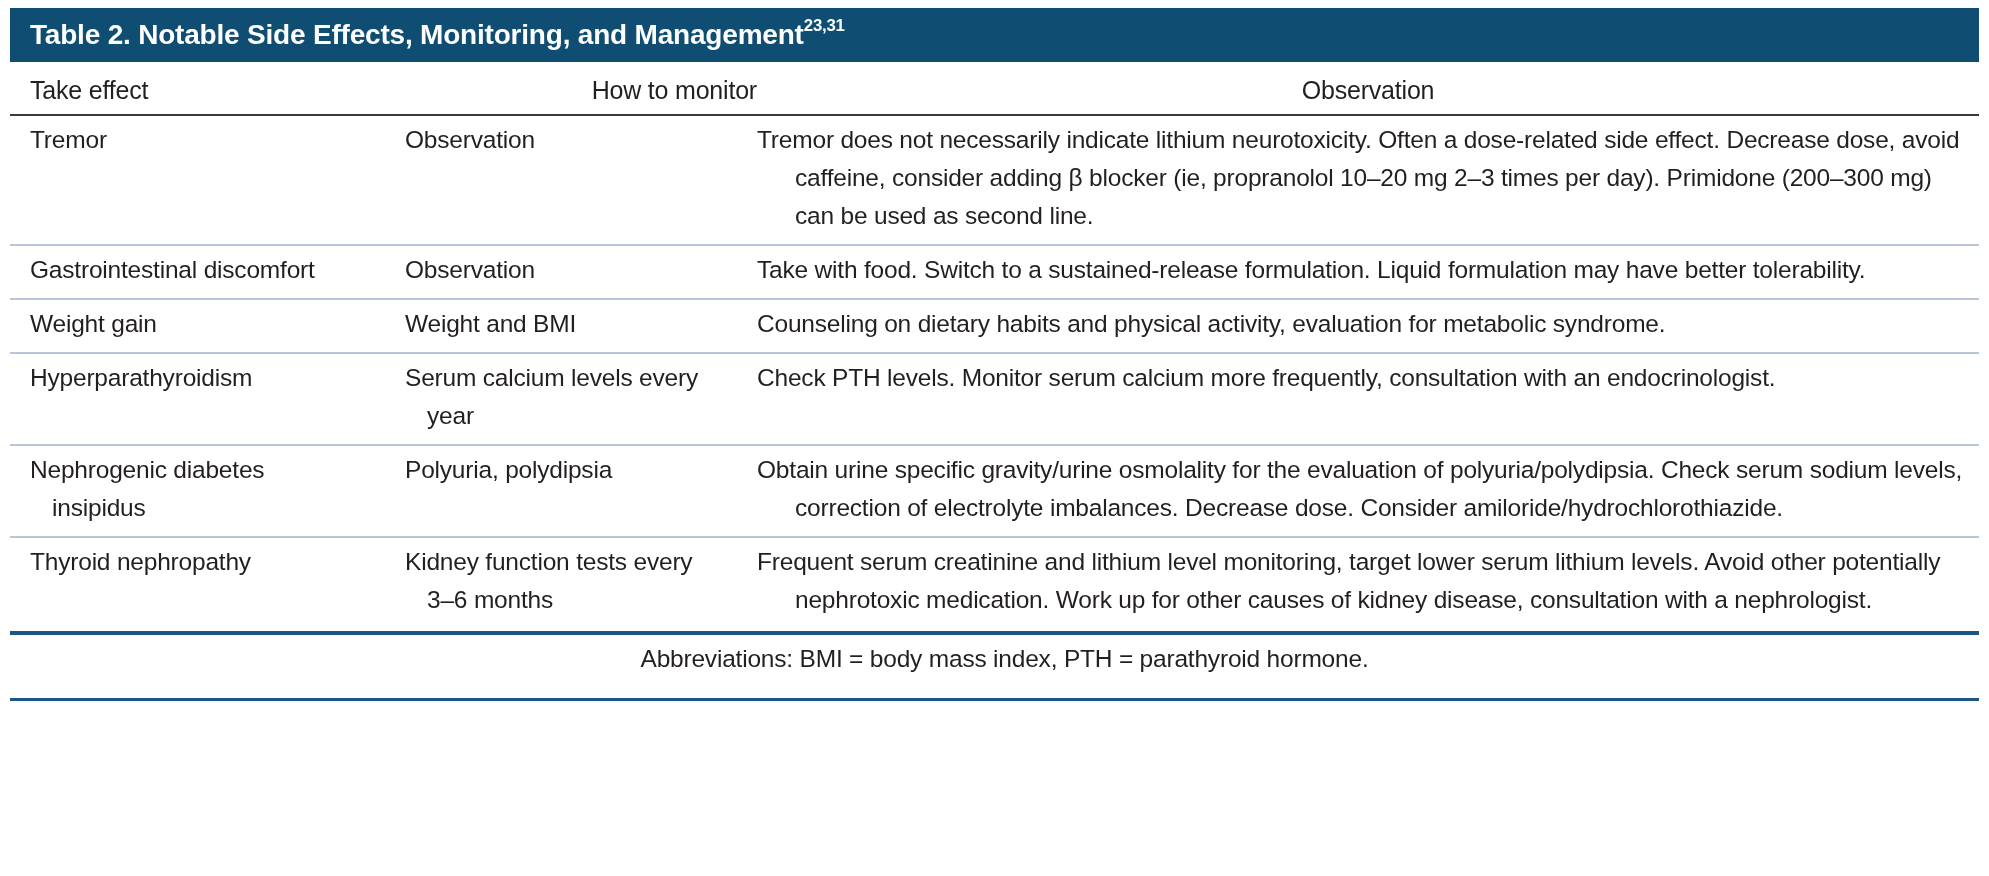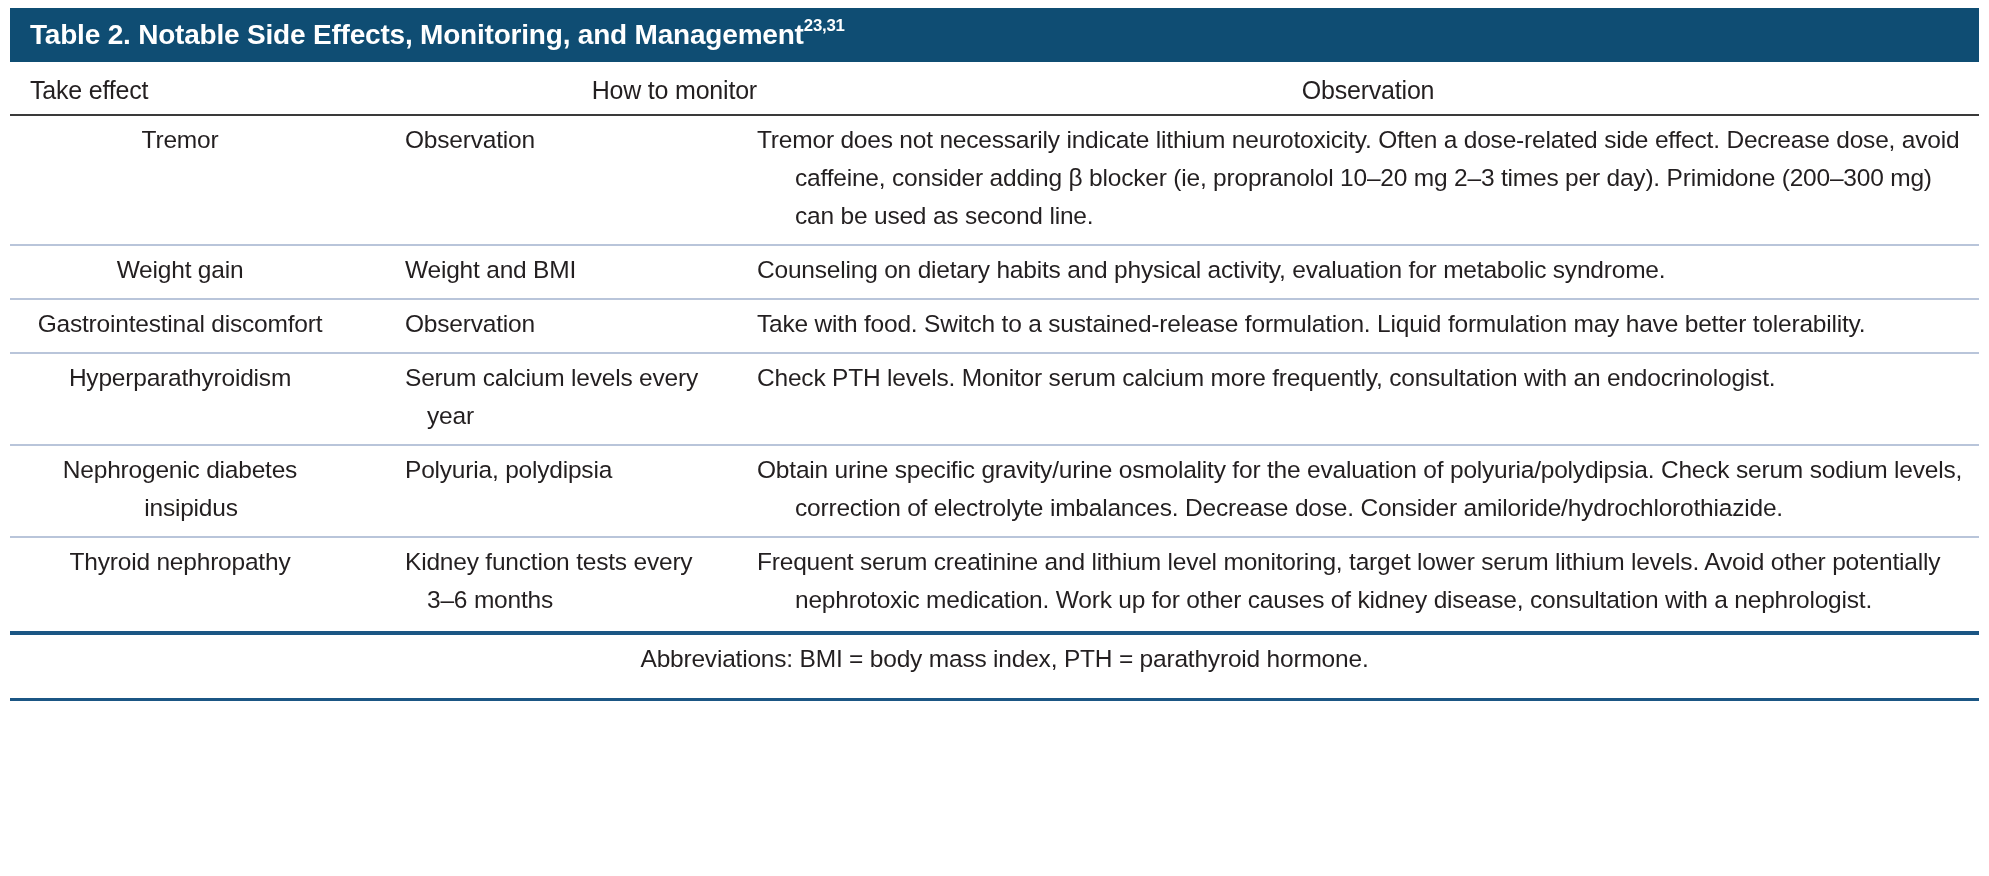--- a/index.html
+++ b/index.html
@@ -26,21 +26,21 @@
   }
   th.c1 { width:395px; text-align:left; padding-left:20px; }
   th.c2 { width:352px; text-align:right; }
   th.c3 { text-align:center; }
 
   tbody td {
     vertical-align:top; font-size:24.5px; line-height:38px;
     padding:5px 0 9px 0; border-bottom:2px solid var(--divider,#b9c5da);
   }
   tbody tr:last-child td { border-bottom:none; padding-bottom:12px; }
-  td.c1 .cellin { margin-left:20px; width:300px; padding-left:22px; text-indent:-22px;text-align:center; }
+  td.c1 .cellin { margin-left:20px; width:300px; padding-left:22px; text-indent:-22px; }
   td.c2 .cellin { width:312px; padding-left:22px; text-indent:-22px; }
   td.c3 .cellin { width:1210px; padding-left:38px; text-indent:-38px; }
   td sup { font-size:0.62em; letter-spacing:0; vertical-align:baseline; position:relative; top:-0.5em; }
 
   .footnote-wrap {
     border-top:4px solid var(--rule,#1b5684);
     border-bottom:3px solid var(--rule,#1b5684);
   }
   .footnote-wrap .fn {
     font-size:24.5px; line-height:30px; padding:9px 0 24px 20px;text-align:center;
@@ -72,38 +72,38 @@
             </td>
             <td class="c2">
               <div class="cellin">Observation</div>
             </td>
             <td class="c3">
               <div class="cellin">Tremor does not necessarily indicate lithium neurotoxicity. Often a dose-related side effect. Decrease dose, avoid caffeine, consider adding β blocker (ie, propranolol 10–20 mg 2–3 times per day). Primidone (200–300 mg) can be used as second line.</div>
             </td>
           </tr>
           <tr>
             <td class="c1">
+              <div class="cellin">Gastrointestinal discomfort</div>
+            </td>
+            <td class="c2">
+              <div class="cellin">Observation</div>
+            </td>
+            <td class="c3">
+              <div class="cellin">Take with food. Switch to a sustained-release formulation. Liquid formulation may have better tolerability.</div>
+            </td>
+          </tr>
+          <tr>
+            <td class="c1">
               <div class="cellin">Weight gain</div>
             </td>
             <td class="c2">
               <div class="cellin">Weight and BMI</div>
             </td>
             <td class="c3">
               <div class="cellin">Counseling on dietary habits and physical activity, evaluation for metabolic syndrome.</div>
-            </td>
-          </tr>
-          <tr>
-            <td class="c1">
-              <div class="cellin">Gastrointestinal discomfort</div>
-            </td>
-            <td class="c2">
-              <div class="cellin">Observation</div>
-            </td>
-            <td class="c3">
-              <div class="cellin">Take with food. Switch to a sustained-release formulation. Liquid formulation may have better tolerability.</div>
             </td>
           </tr>
           <tr>
             <td class="c1">
               <div class="cellin">Hyperparathyroidism</div>
             </td>
             <td class="c2">
               <div class="cellin">Serum calcium levels every year</div>
             </td>
             <td class="c3">

